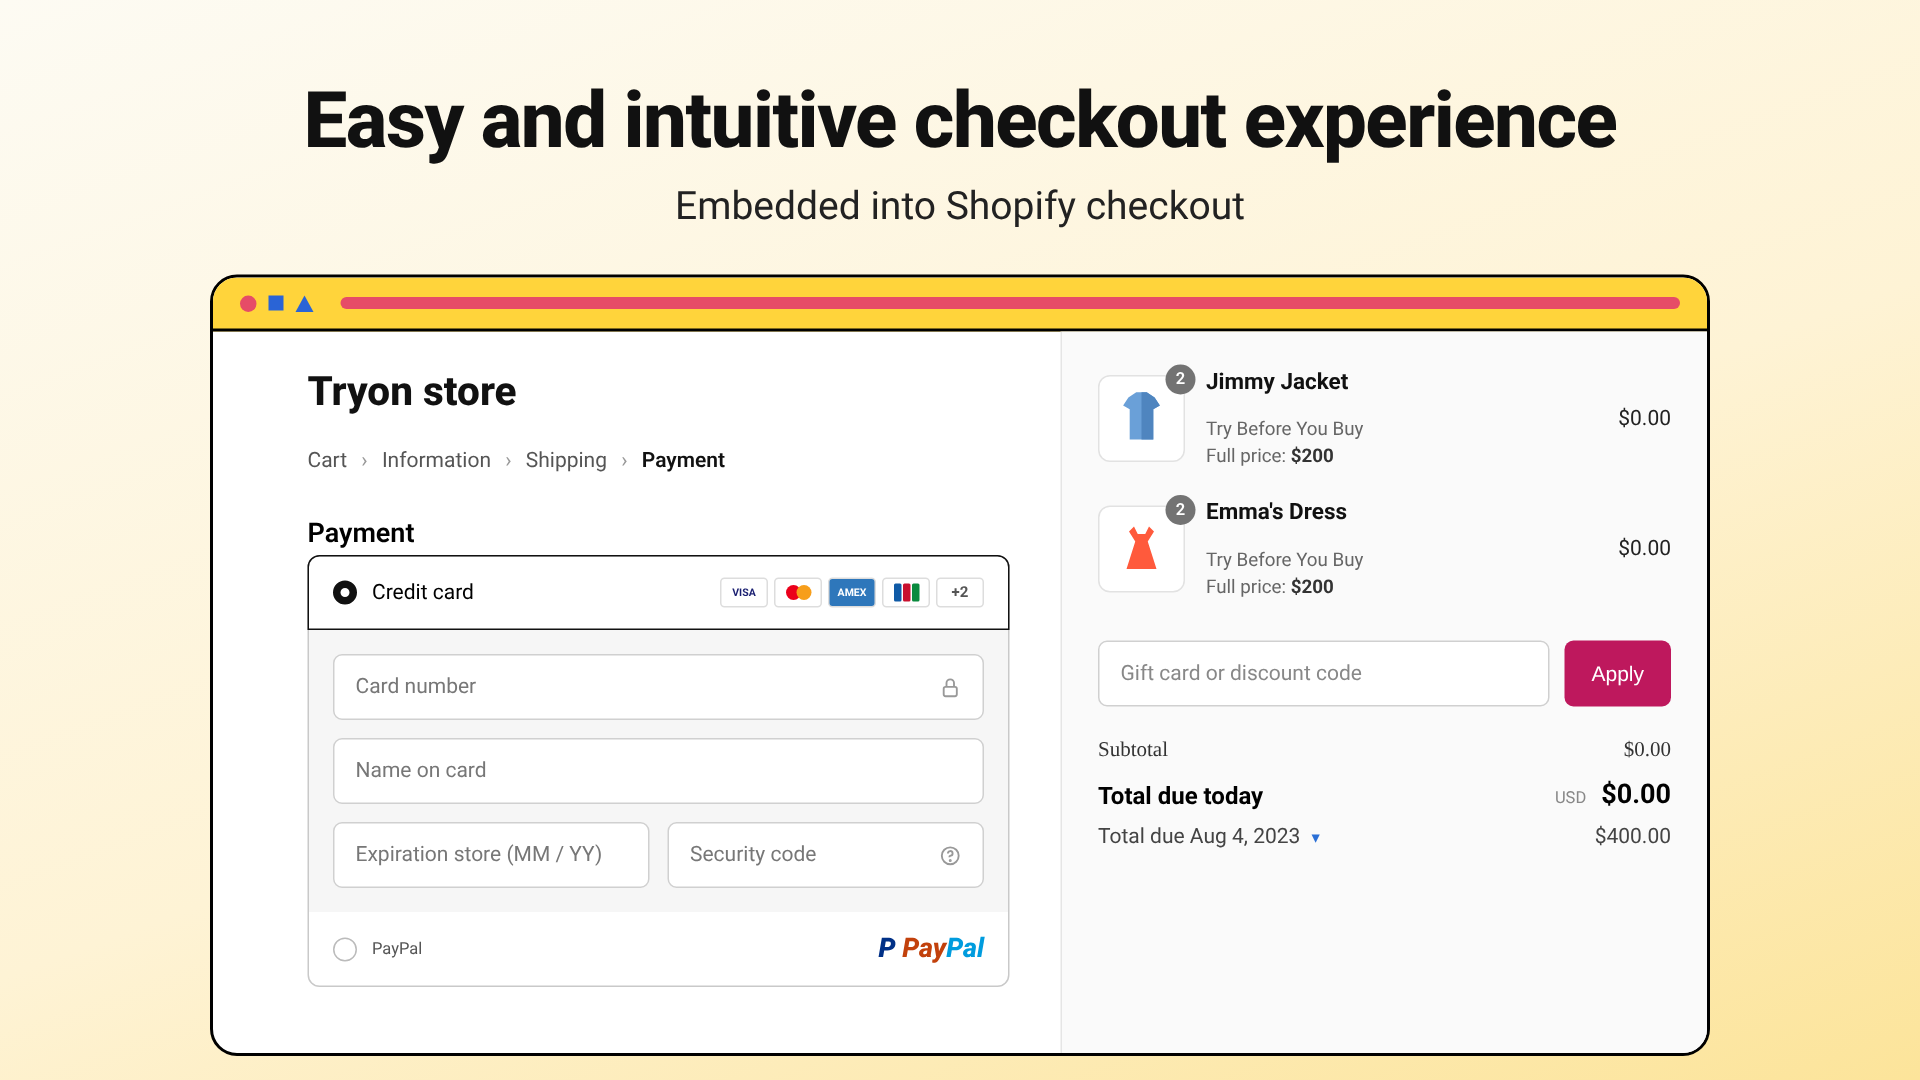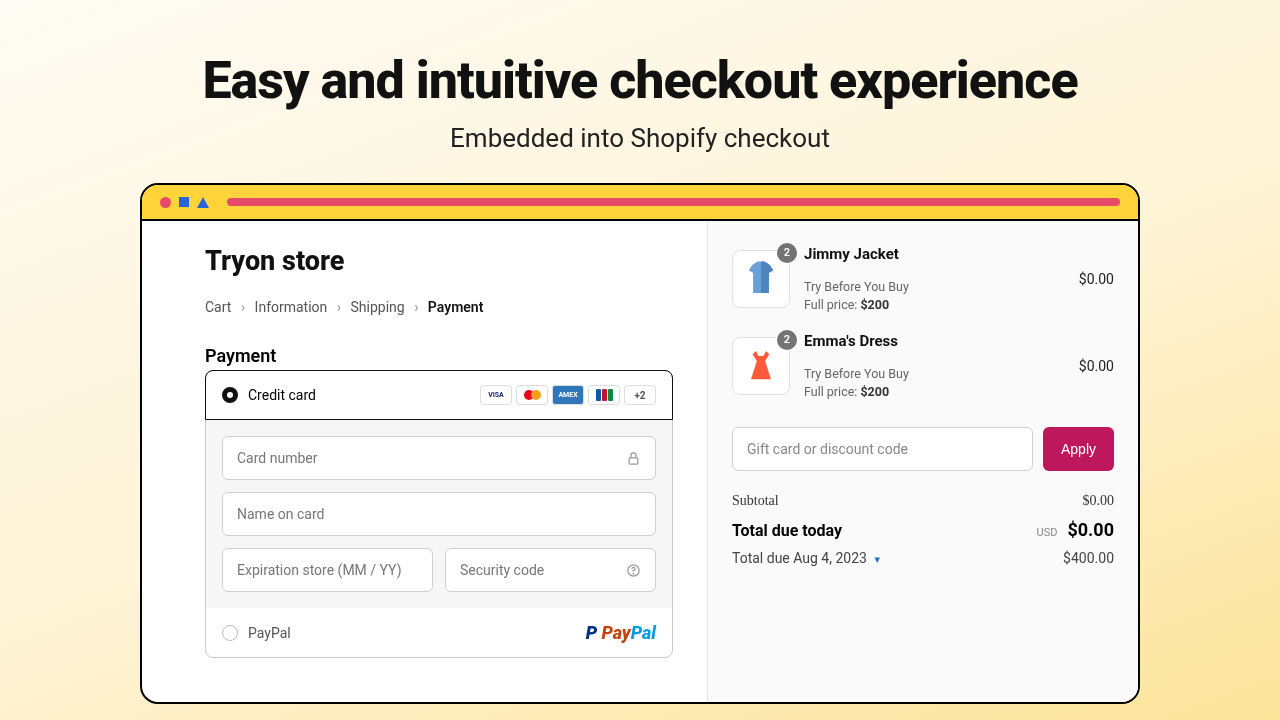--- a/index.html
+++ b/index.html
@@ -54,21 +54,21 @@
   .plus2 { color:#555; font-size:10px; }
   .pay-body { background: #f6f6f6; padding: 16px; display: flex; flex-direction: column; gap: 12px; }
   .inp {
     background: #fff; border: 1px solid #d0d0d0; border-radius: 6px;
     padding: 13px 14px; font-size: 14px; color: #777; display: flex; align-items: center; justify-content: space-between;
   }
   .row2 { display: flex; gap: 12px; }
   .row2 .inp { flex: 1; }
   .lock-ico, .q-ico { width: 15px; height: 15px; color: #999; }
   .paypal-row { display: flex; align-items: center; justify-content: space-between; padding: 14px 16px; }
-  .paypal-row .rlabel { display: flex; gap: 10px; font-size: 14px; color: #555; }
+  .paypal-row .rlabel { display: flex; align-items: center; gap: 10px; font-size: 11px; color: #555; }
   .pp-logo { font-style: italic; font-weight: 800; font-size: 18px; }
   .pp-logo .pp1 { color: #c2410c; }
   .pp-logo .pp2 { color: #009cde; }
   
   .item { display: flex; align-items: center; gap: 14px; margin-bottom: 20px; position: relative; }
   .thumb { width: 58px; height: 58px; border: 1px solid #e2e2e2; border-radius: 8px; background:#fff; display:flex; align-items:center; justify-content:center; position:relative; }
   .qty-badge { position: absolute; top:-8px; right:-8px; width:20px; height:20px; border-radius:50%; background:#737373; color:#fff; font-size:11px; display:flex; align-items:center; justify-content:center; font-weight:600; }
   .item-info { flex:1; }
   .item-name { font-size: 15px; font-weight: 700; color:#111; }
   .item-sub { font-size: 12.5px; color:#666; margin-top:16px; }

